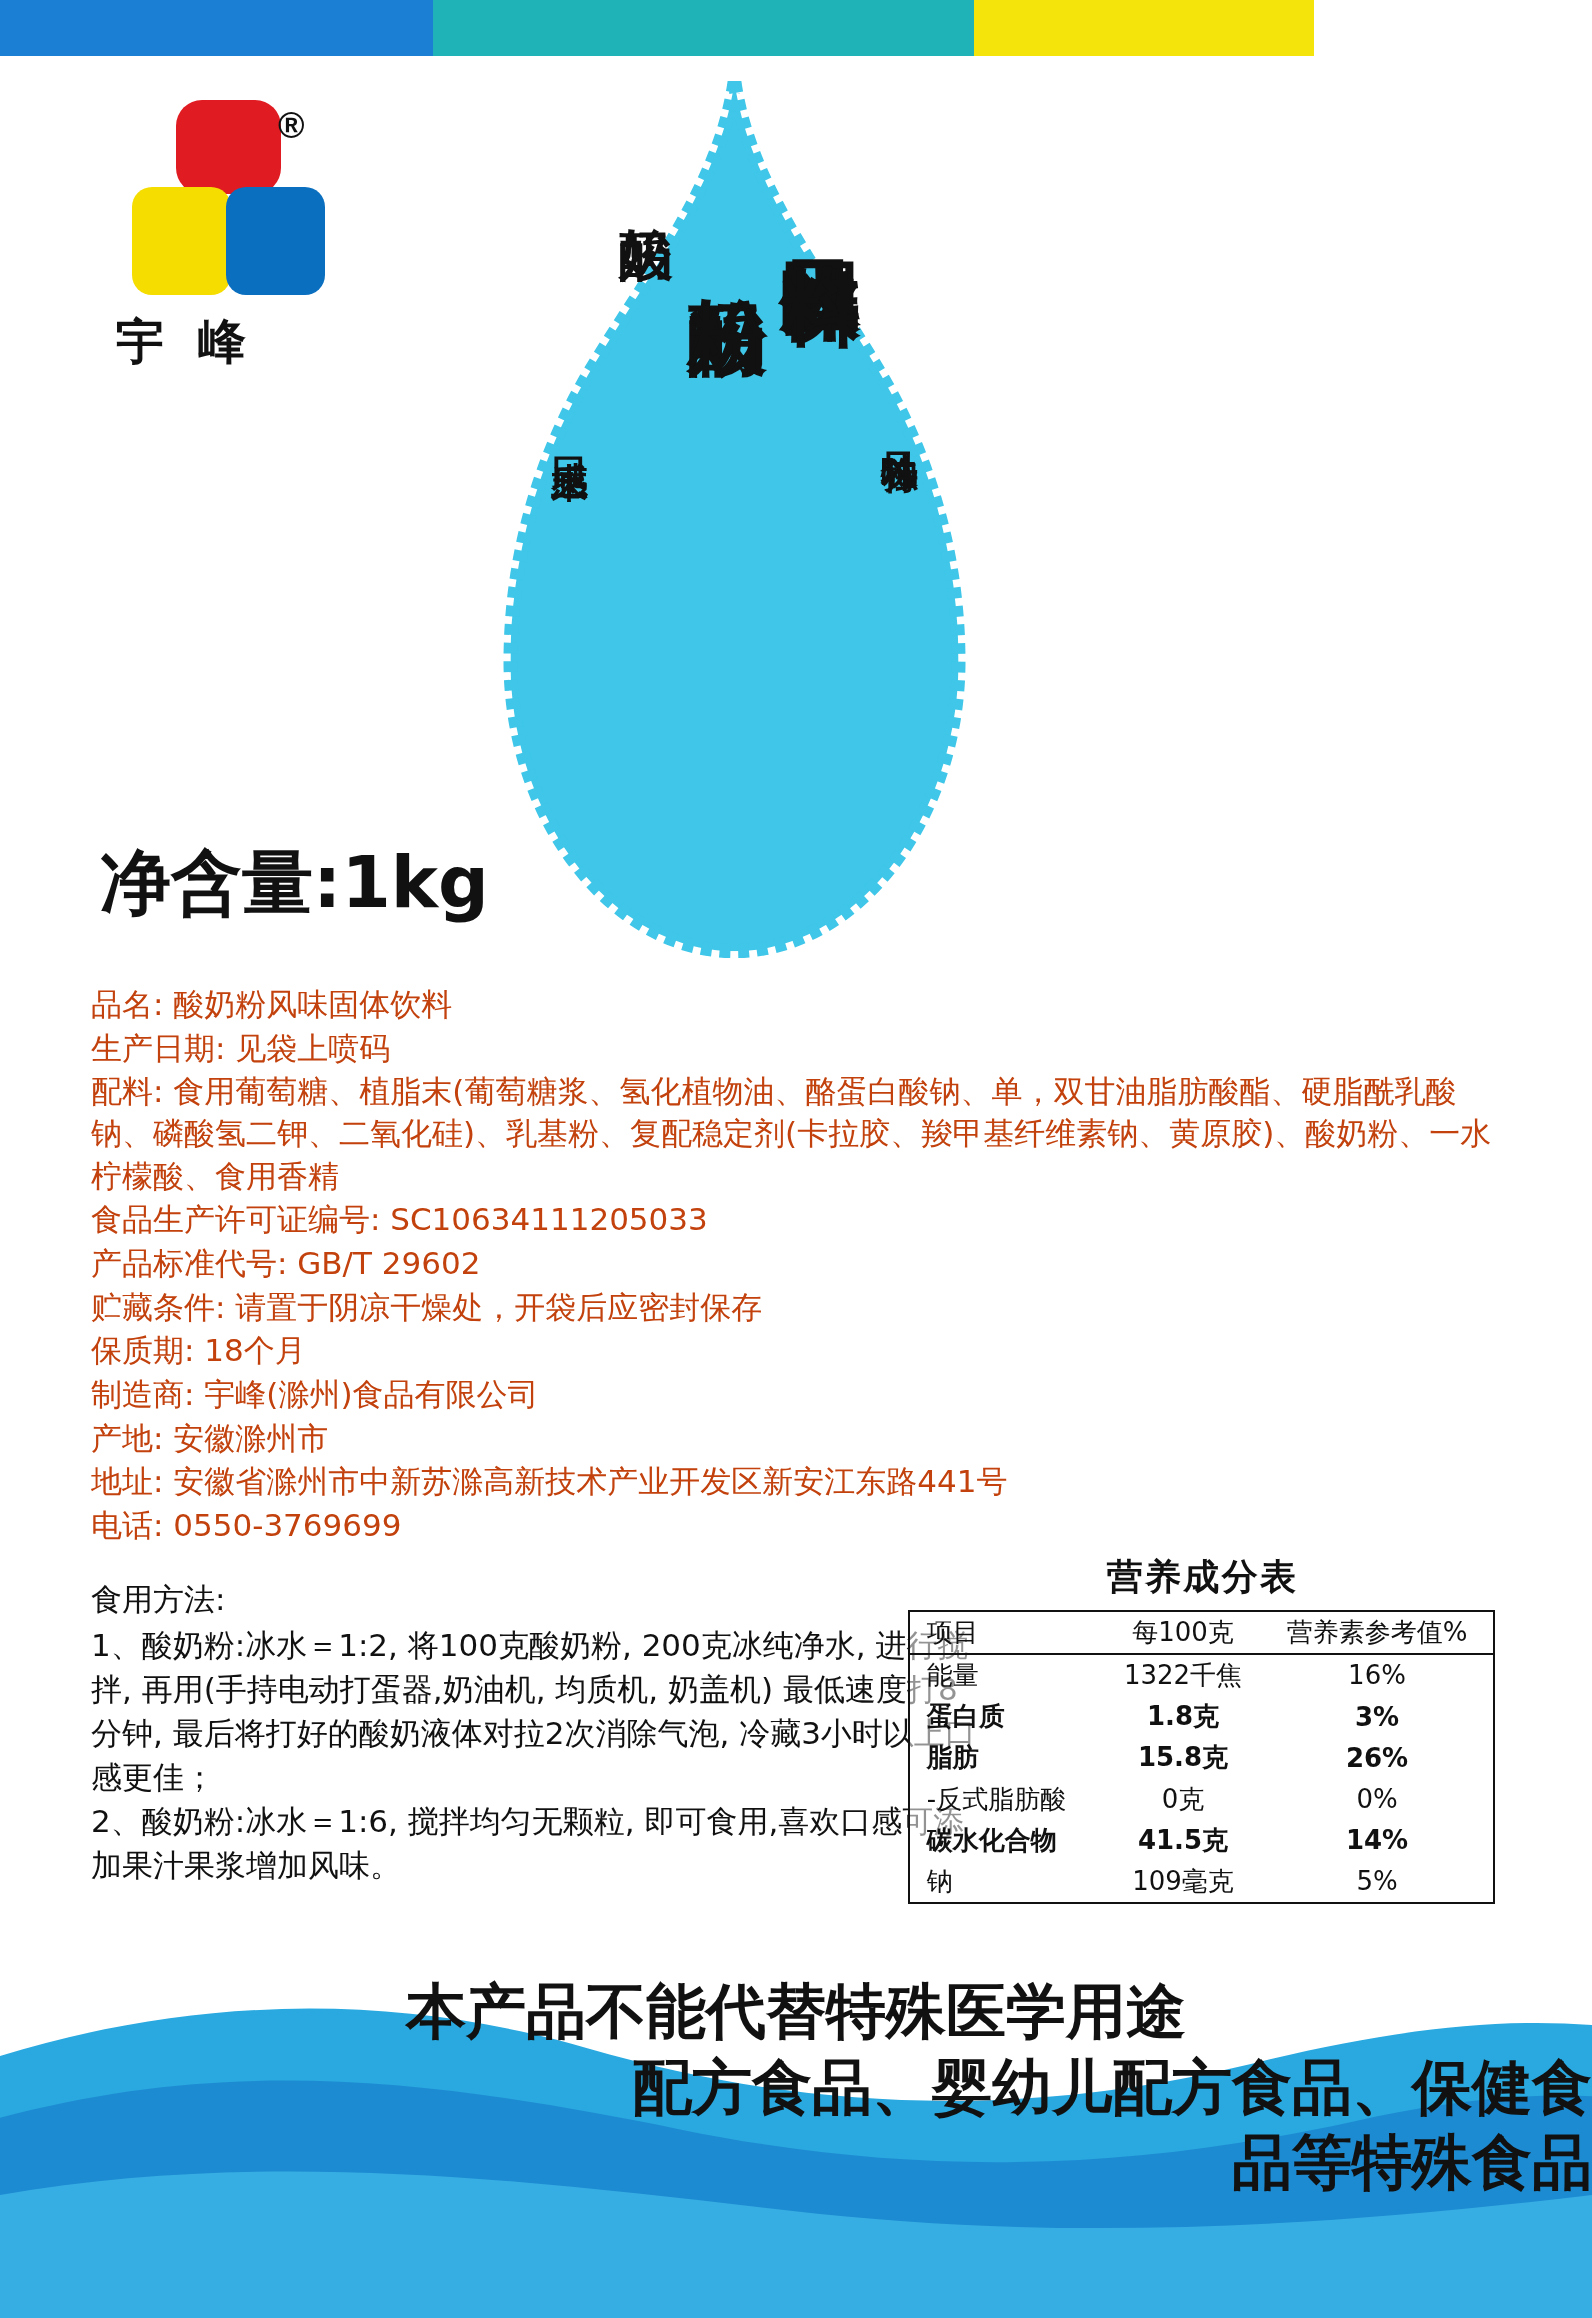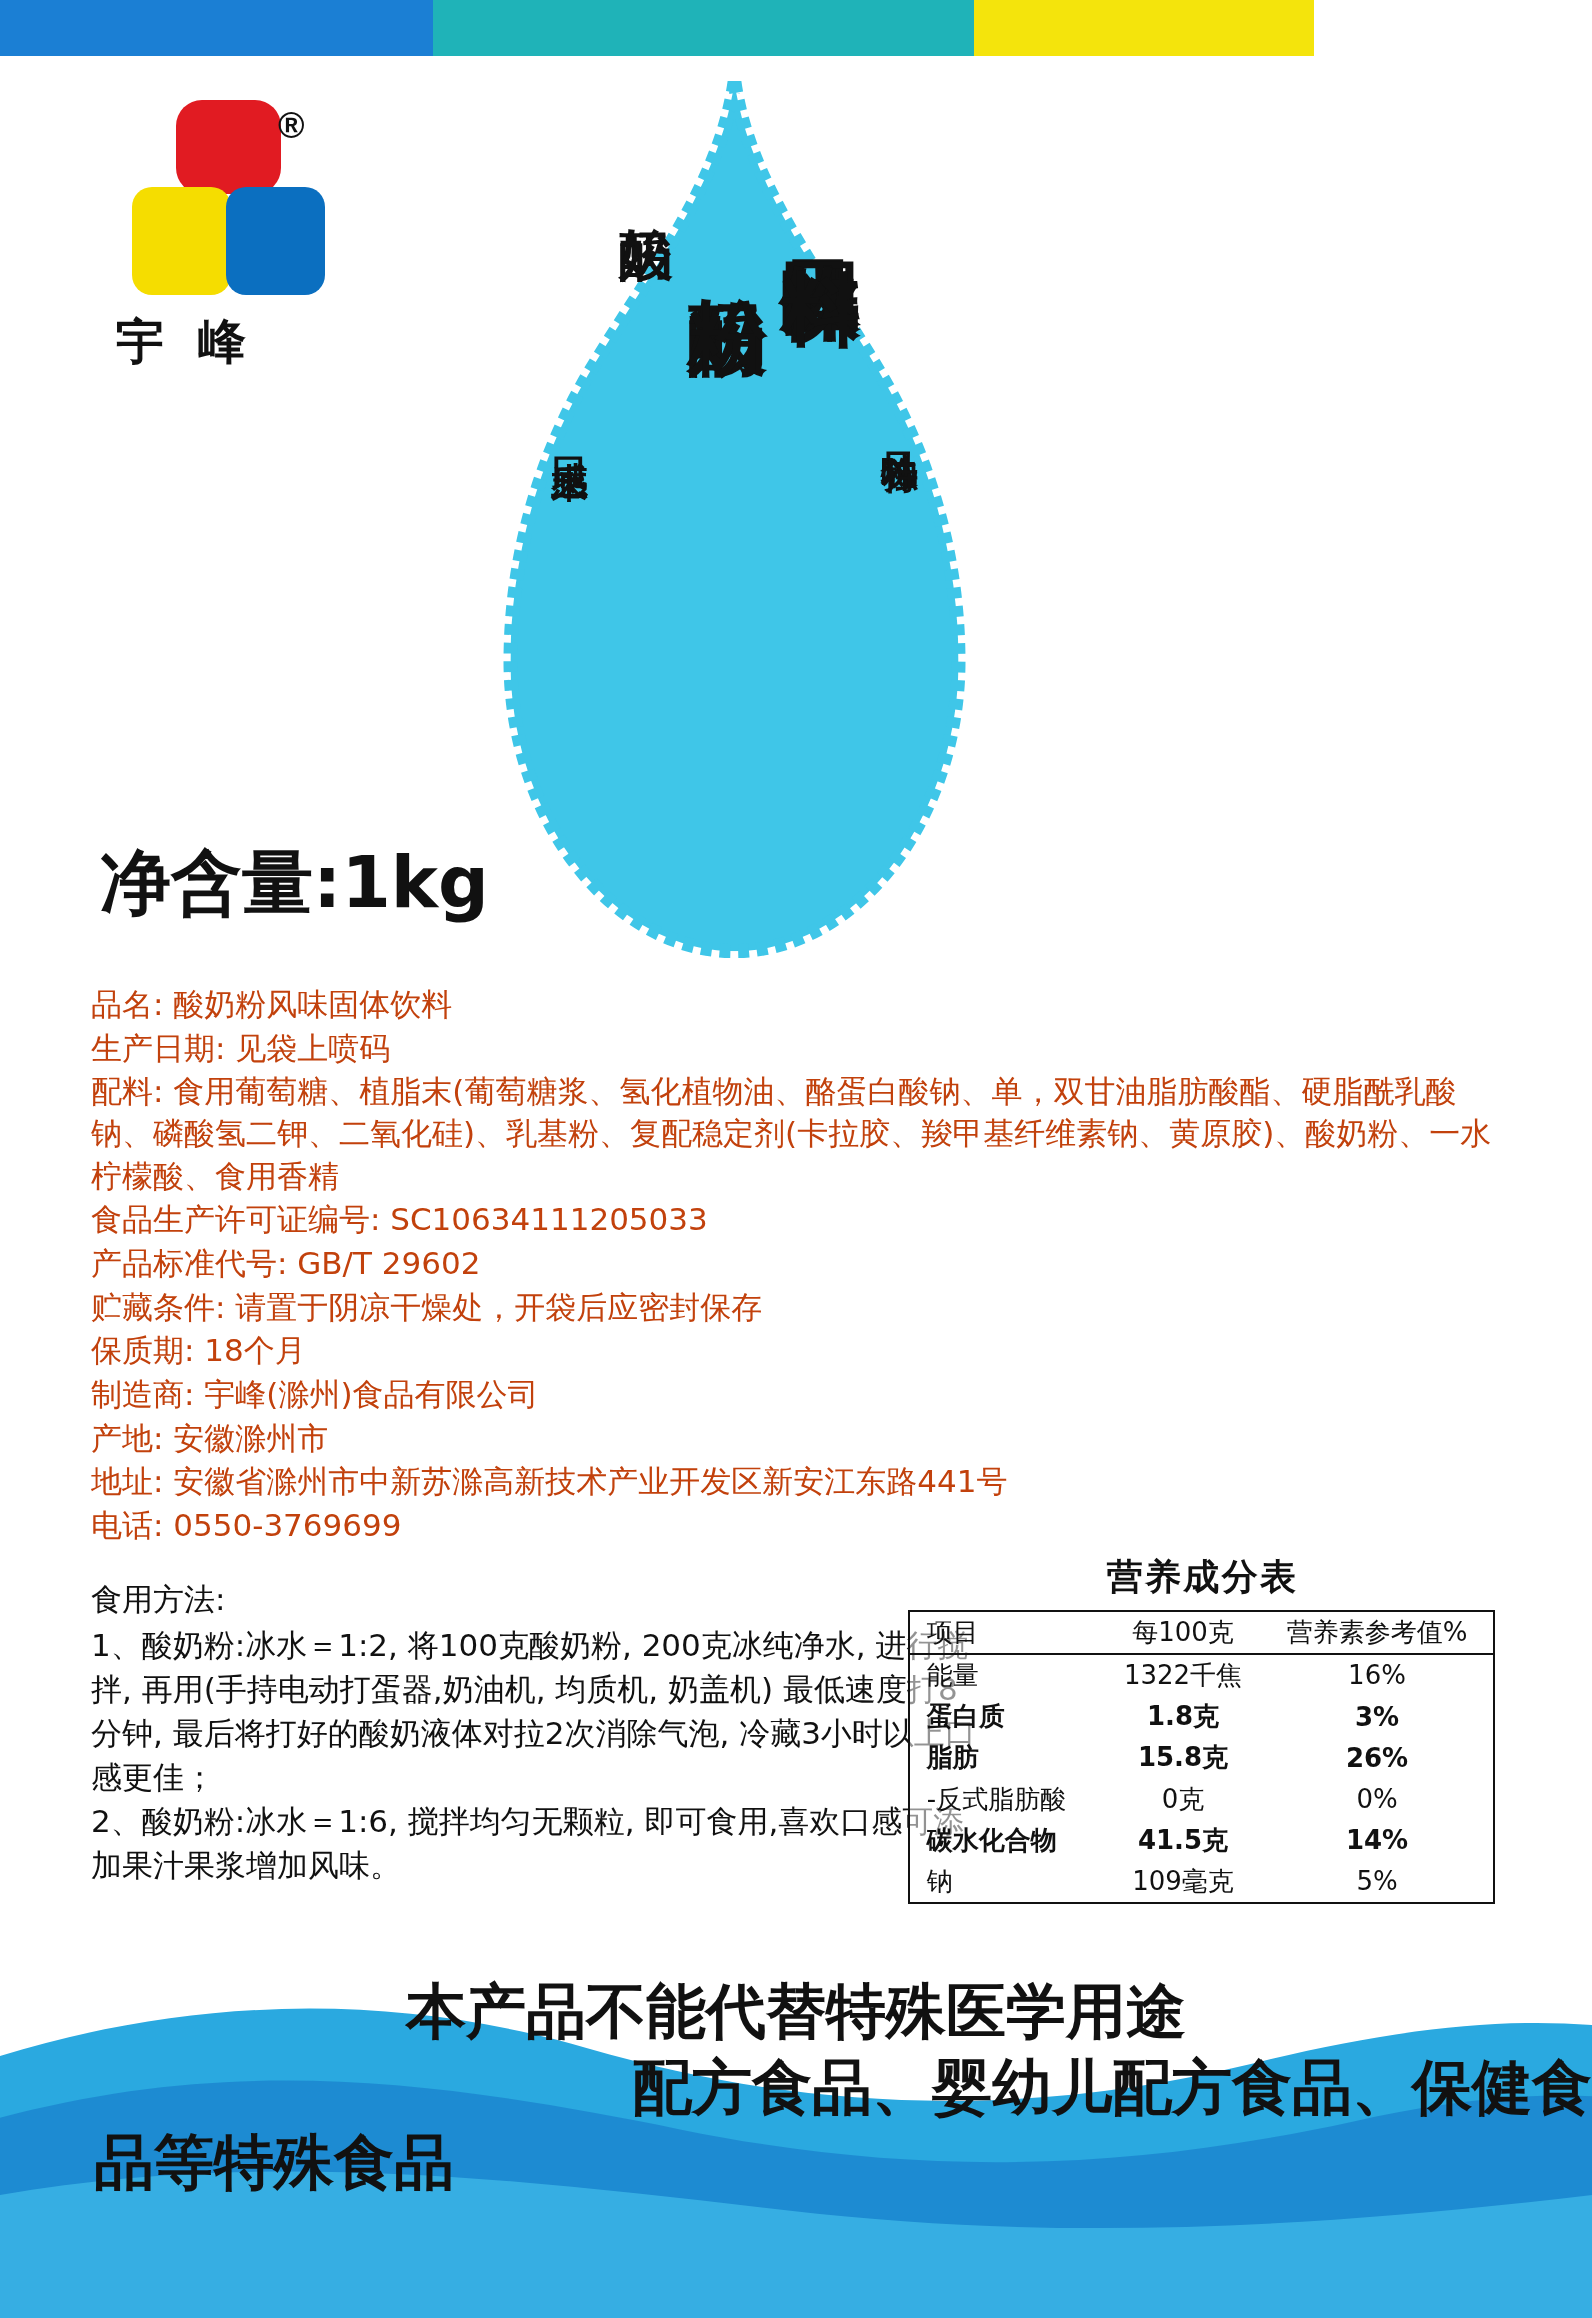--- a/index.html
+++ b/index.html
@@ -194,21 +194,21 @@
     left: 0;
     width: 1592px;
     font-family: "DejaVu Sans", sans-serif;
     font-weight: bold;
     font-size: 60px;
     line-height: 1.26;
     color: #111;
   }
   .warning .l1 { text-align: center; }
   .warning .l2 { text-align: right; padding-left: 131px; }
-  .warning .l3 { text-align: left; padding-left: 94px; }
+  .warning .l3 { text-align: right; padding-left: 94px; }
 </style>
 </head>
 <body>
 
 <div class="topbar">
   <div class="seg seg-blue"></div>
   <div class="seg seg-teal"></div>
   <div class="seg seg-yellow"></div>
   <div class="seg seg-white"></div>
 </div>

